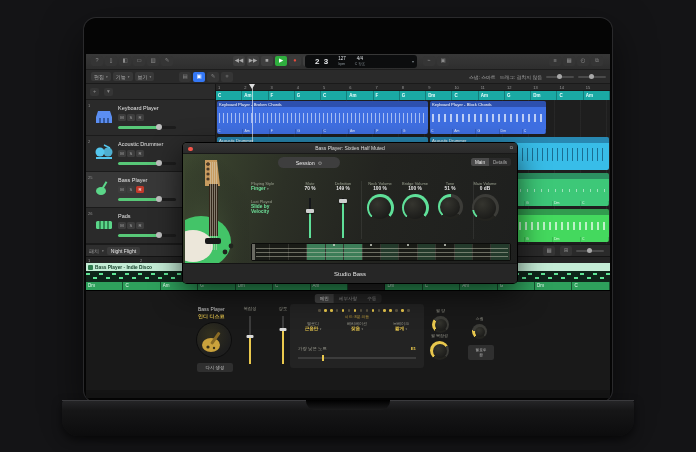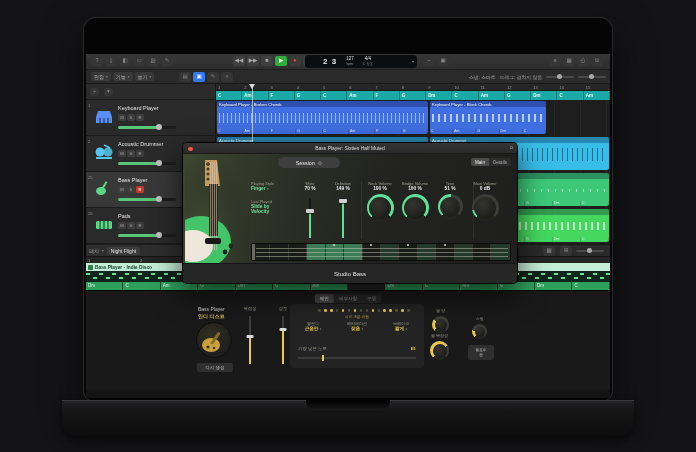--- a/index.html
+++ b/index.html
@@ -25,21 +25,21 @@
     width:12px;height:10px;margin:1px;background:#3f3f3f;border-radius:2px;color:#a8a8a8;font-size:5.5px;line-height:1;}
   .ibtn.dim{background:#353535;color:#8a8a8a;}
   .ibtn.play{background:#2fae3e;color:#fff;}
   .ibtn.rec{color:#e84b3c;background:#3a3a3a;}
   .ibtn.active{background:#3478f6;color:#fff;}
   .tb-left{position:absolute;left:4px;top:1px;display:flex;}
   .transport{position:absolute;left:146px;top:1px;display:flex;}
   .tb-mid{position:absolute;left:336px;top:1px;display:flex;}
   .tb-right{position:absolute;right:6px;top:1px;display:flex;}
   .lcd{position:absolute;left:219px;top:1px;width:112px;height:13px;background:#0c0d0e;border-radius:3px;
-    display:flex;align-items:center;color:#cfd4d8;padding-left:8px;}
+    display:flex;align-items:center;color:#cfd4d8;}
   .lcd .pos{font-size:8px;font-weight:bold;letter-spacing:1px;margin-left:10px;color:#e8eaec;}
   .lcd .col{display:flex;flex-direction:column;align-items:center;margin-left:9px;line-height:1;}
   .lcd .col .v{font-size:4.5px;color:#dfe3e6;}
   .lcd .col .sub{font-size:3.5px;color:#8d969c;margin-top:1px;}
   .lcd .chev{margin-left:auto;margin-right:3px;font-size:4px;color:#7c8489;}
   .menu-pill{display:inline-flex;align-items:center;height:9px;margin:2px 1px;padding:0 3px;background:#383838;
     border-radius:2px;color:#bdbdbd;font-size:5px;}
   .menu-pill .car{font-size:3.5px;margin-left:2px;color:#8d8d8d;}
   .tb2-right{position:absolute;right:4px;top:0;height:14px;display:flex;align-items:center;color:#a9a9a9;font-size:4.8px;gap:4px;}
 

